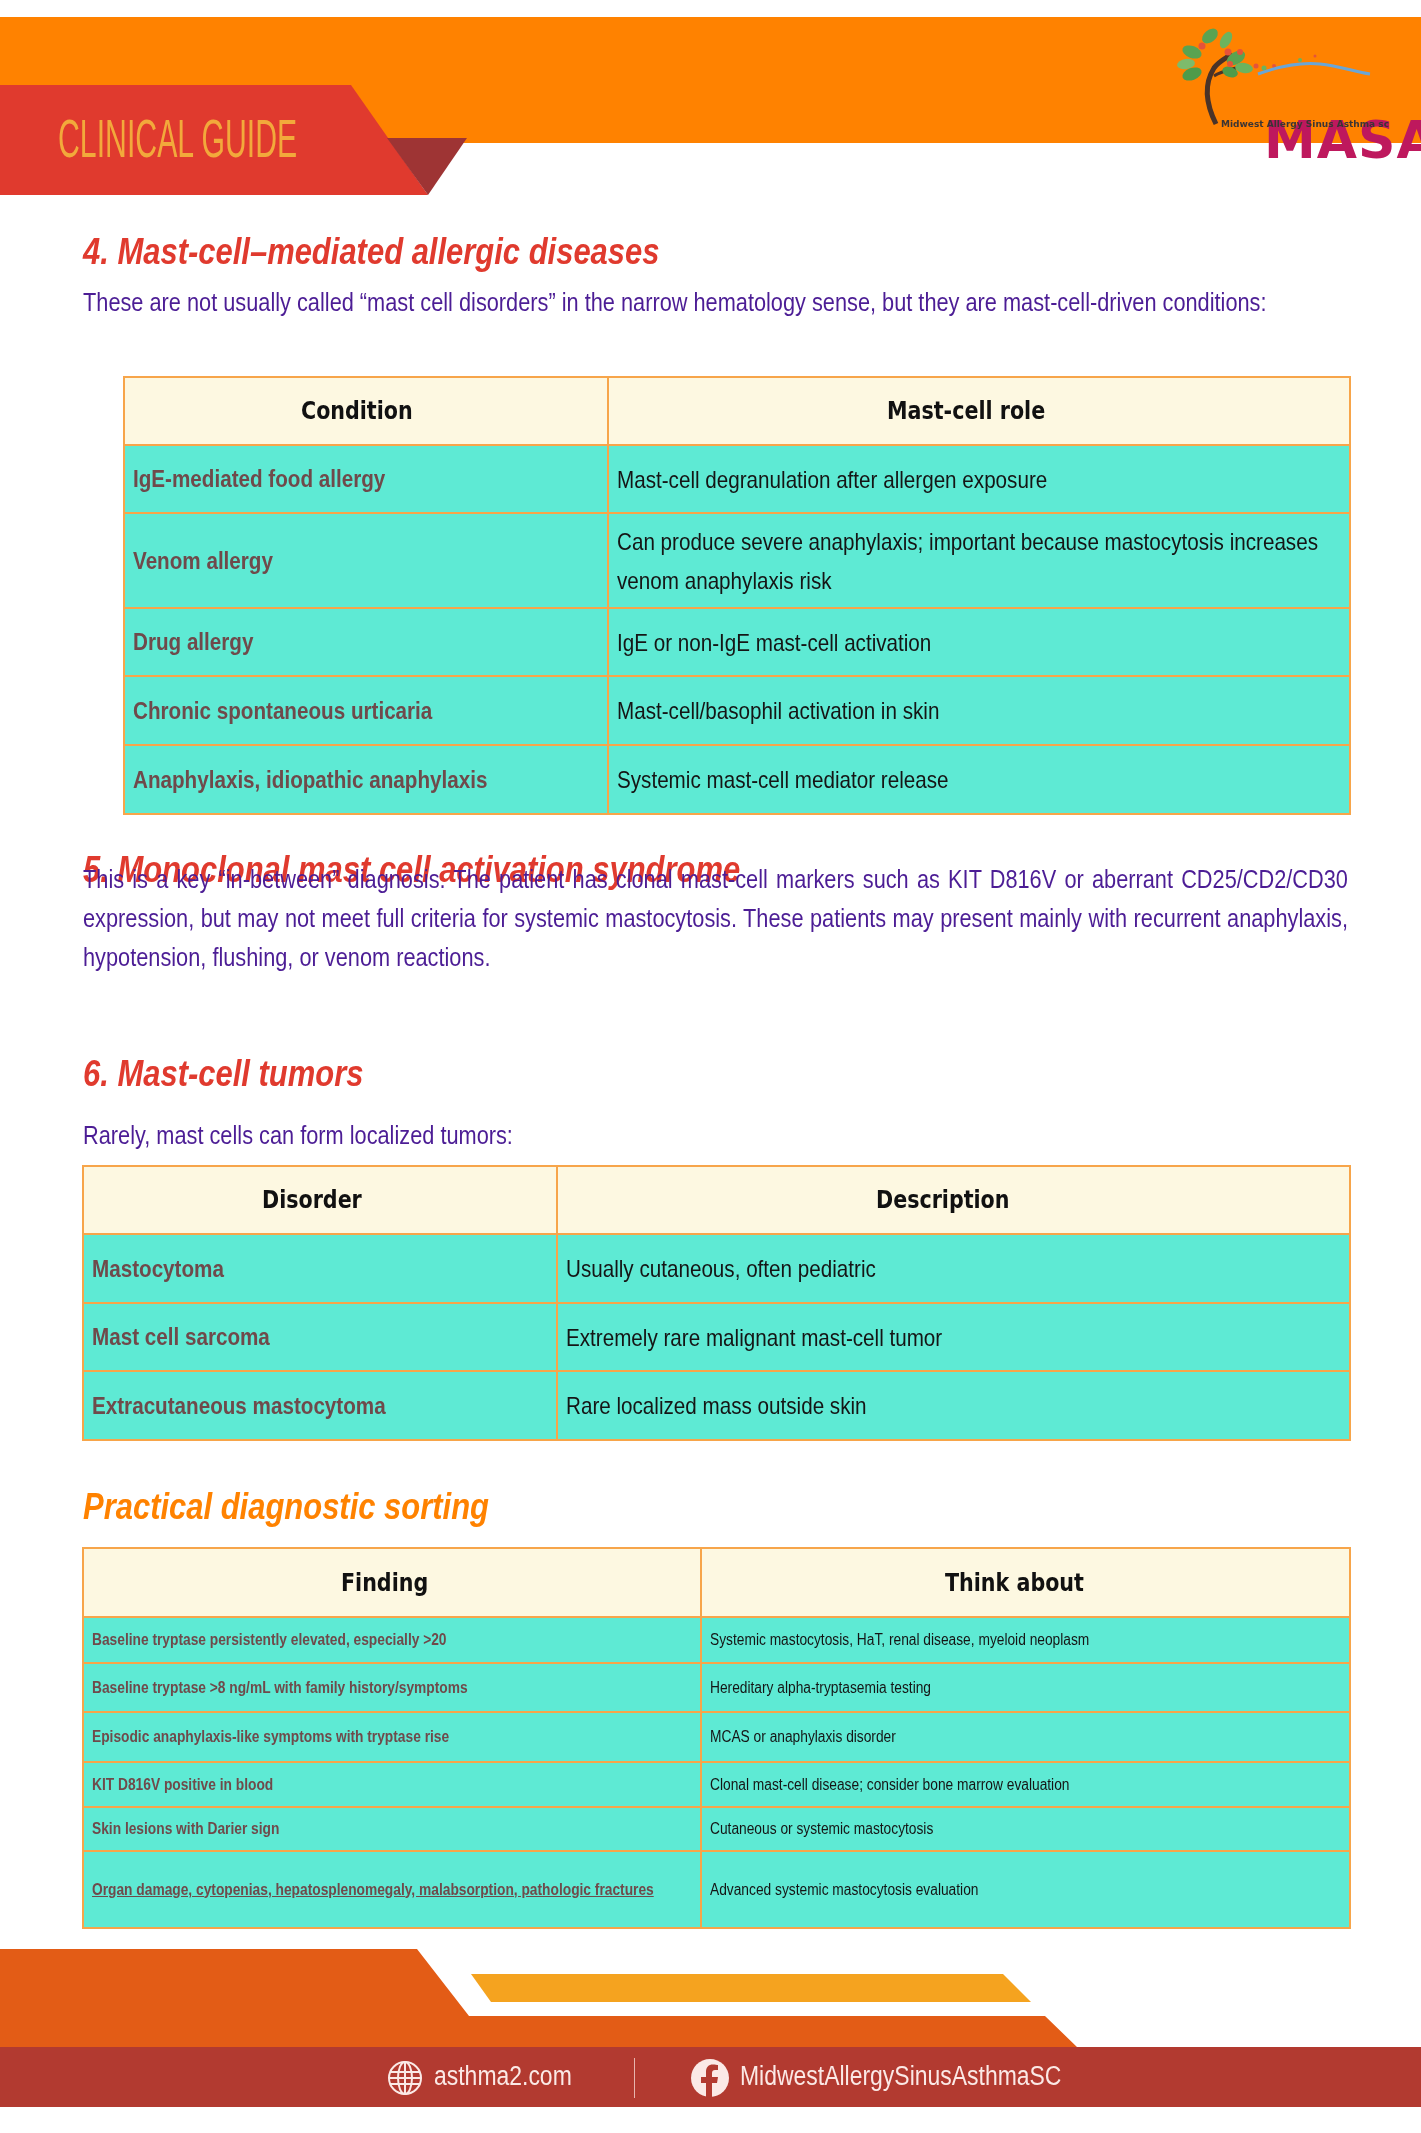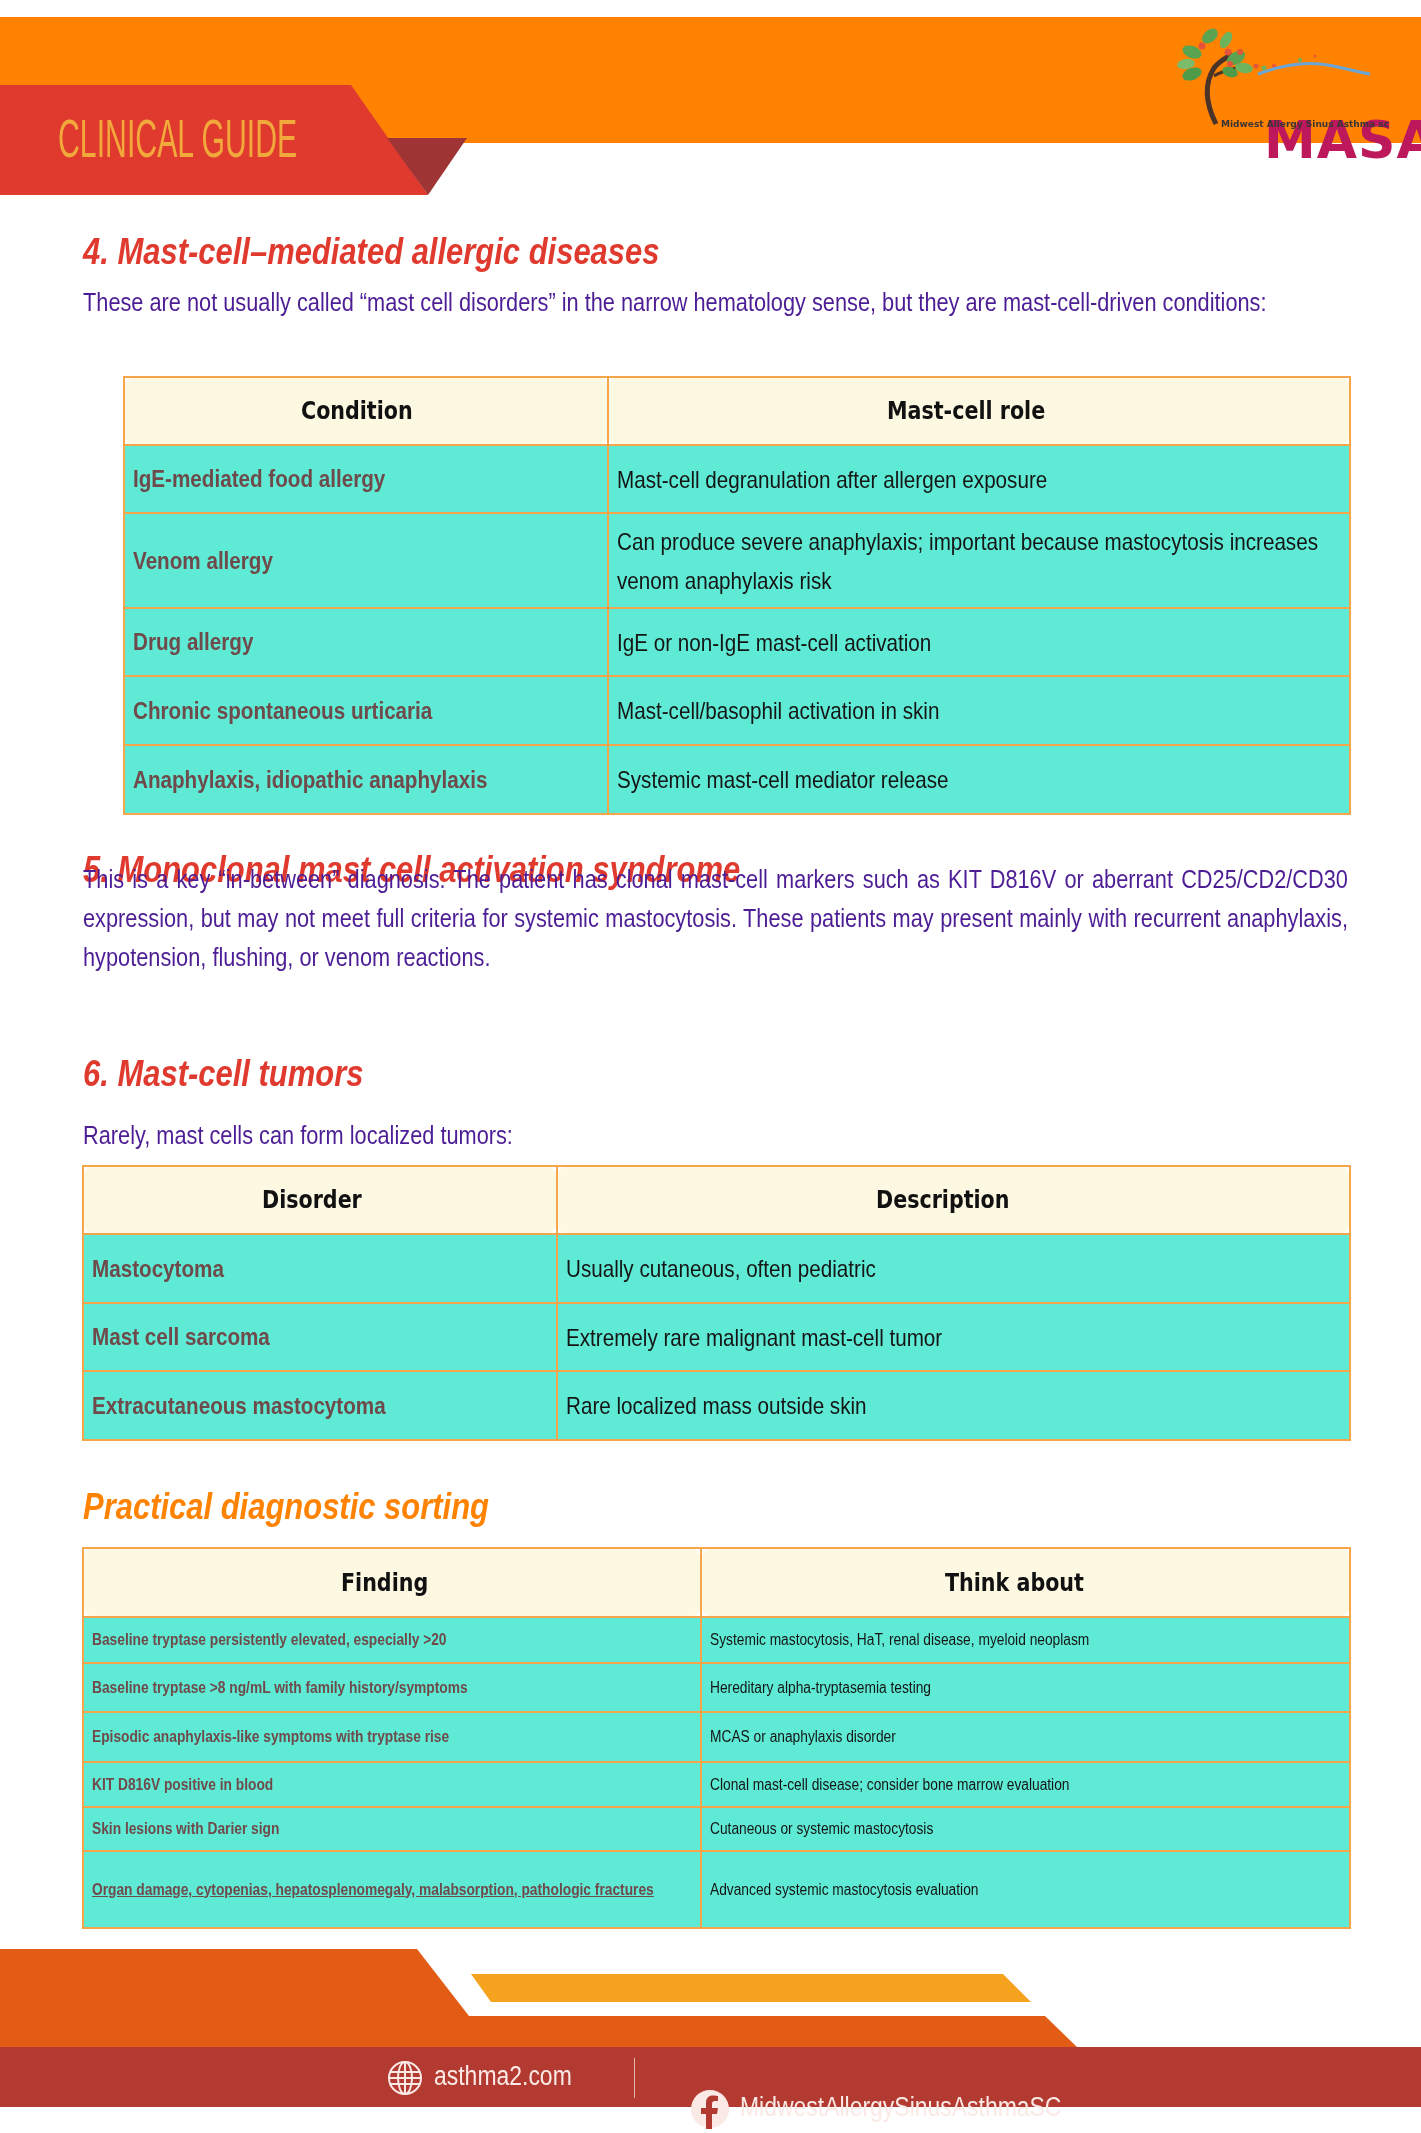--- a/index.html
+++ b/index.html
@@ -27,21 +27,21 @@
            transform: scaleX(0.86); transform-origin: left center; }
   .h-orange { color: #ff8200; }
   .para { left: 83px; width: 1265px; font-size: 25px; line-height: 39px; color: #4c1d95;
           text-align: justify; }
   .para-inner { display: block; transform: scaleX(0.87); transform-origin: left top; width: 1454px; }
 
   
   table.t { position: absolute; border-collapse: collapse; table-layout: fixed; }
   table.t td, table.t th { border: 2px solid #f7a54a; padding: 0 8px; vertical-align: middle; overflow: hidden; }
   table.t th { background: #fdf8e1; font-family: "DejaVu Sans", sans-serif; font-weight: bold;
-               color: #111; font-size: 24px; text-align: center; border-radius: 12px; }
+               color: #111; font-size: 24px; text-align: center; }
   table.t td { background: #5eead4; }
   .cell-k { font-weight: bold; color: #6f4a4b; font-size: 24px; white-space: nowrap; }
   .cell-v { color: #151515; font-size: 24px; line-height: 39px; }
   .sq { display: inline-block; transform: scaleX(0.86); transform-origin: left center; white-space: nowrap; }
   .sq-wrap { display: block; transform: scaleX(0.86); transform-origin: left center; width: 116%; white-space: normal; }
   .t3 .cell-k, .t3 .cell-v { font-size: 16px; text-decoration: underline; }
   .t3 .cell-v { line-height: 34px; }
 
   
   .ftr-svg { left: 0; top: 1940px; width: 1421px; height: 193px; }
@@ -212,18 +212,18 @@
   <svg width="38" height="38" viewBox="0 0 38 38" style="vertical-align:middle; margin-right:10px;">
     <circle cx="19" cy="19" r="16" fill="none" stroke="#fbe9e6" stroke-width="2"></circle>
     <ellipse cx="19" cy="19" rx="7" ry="16" fill="none" stroke="#fbe9e6" stroke-width="2"></ellipse>
     <line x1="19" y1="3" x2="19" y2="35" stroke="#fbe9e6" stroke-width="2"></line>
     <line x1="4" y1="13" x2="34" y2="13" stroke="#fbe9e6" stroke-width="2"></line>
     <line x1="3" y1="19" x2="35" y2="19" stroke="#fbe9e6" stroke-width="2"></line>
     <line x1="4" y1="25" x2="34" y2="25" stroke="#fbe9e6" stroke-width="2"></line>
   </svg><span class="lbl">asthma2.com</span>
 </div>
 <div class="abs ftr-divider"></div>
-<div class="abs ftr-item" style="left:690px;margin-top:31px;">
+<div class="abs ftr-item" style="left:690px;">
   <svg width="40" height="40" viewBox="0 0 40 40" style="vertical-align:middle; margin-right:10px;">
     <circle cx="20" cy="20" r="19" fill="#fbe9e6"></circle>
     <path d="M22,40 L22,25 L27,25 L28,19 L22,19 L22,15 C22,13 23,12 25,12 L28,12 L28,7 C27,7 25,6.5 23,6.5 C18.5,6.5 16,9 16,14 L16,19 L11,19 L11,25 L16,25 L16,40 Z" fill="#b23a30"></path>
   </svg><span class="lbl">MidwestAllergySinusAsthmaSC</span>
 </div>
 
 </body></html>

